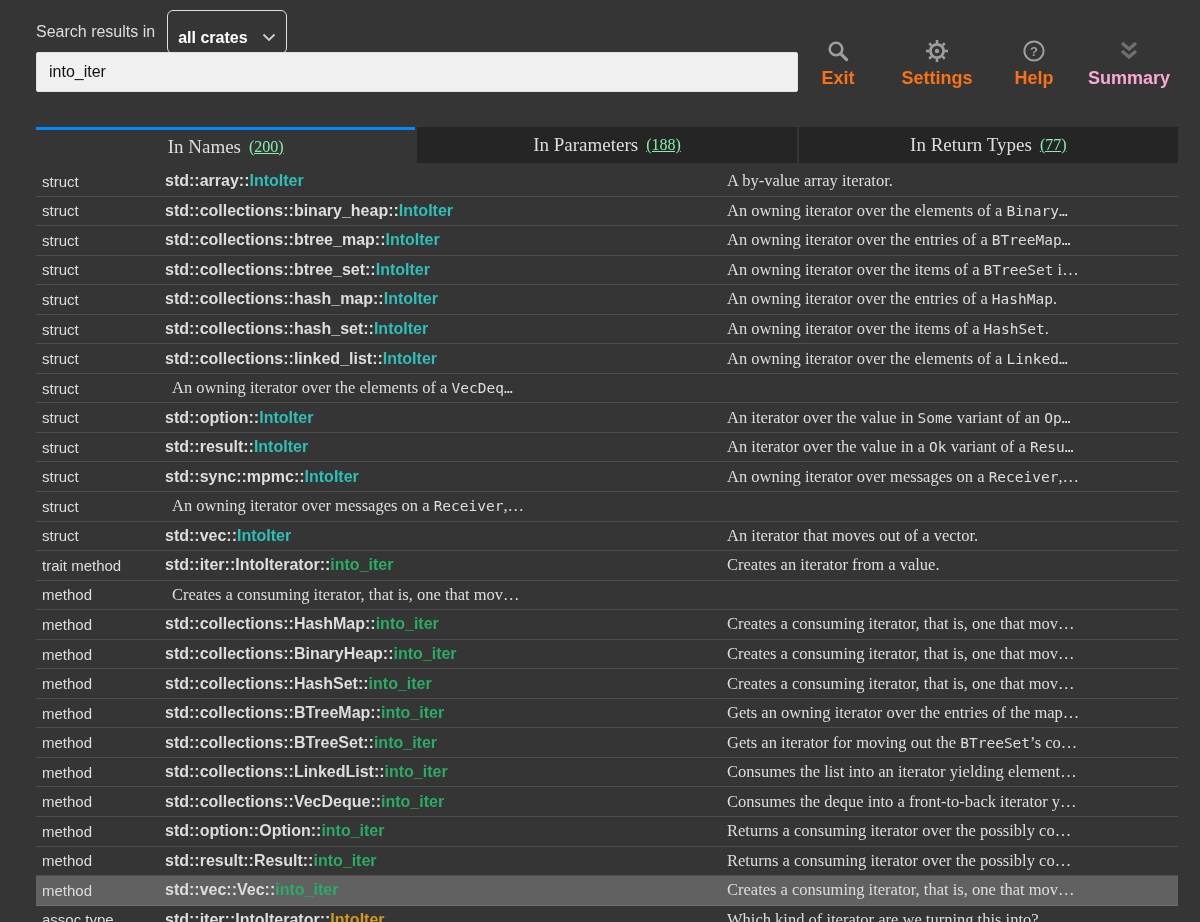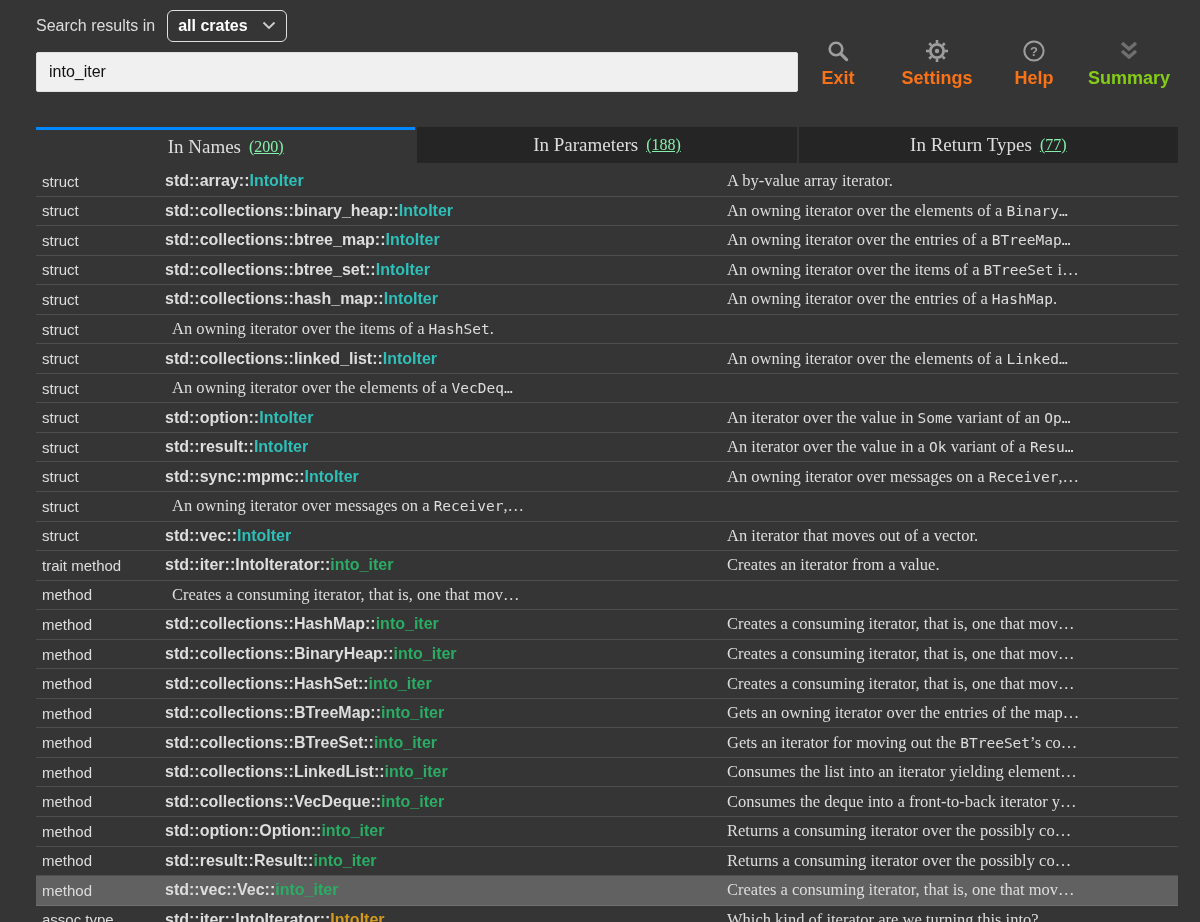--- a/index.html
+++ b/index.html
@@ -9,35 +9,35 @@
     font-family:"Liberation Sans",sans-serif;
     position:relative;
   }
   
   .search-in-row{position:absolute;left:36px;top:10px;display:flex;align-items:center;gap:12px;}
   .search-in-label{font-size:16px;color:#ddd;}
   .crate-select{
     display:flex;align-items:center;gap:14px;
     border:1px solid #e0e0e0;border-radius:6px;
     background:#353535;color:#fff;
-    padding:4px 10px 5px 10px;height:21px;cursor:pointer;
+    padding:16px 10px 5px 10px;height:21px;cursor:pointer;
   }
   .crate-select .sel-label{font-weight:bold;font-size:16px;}
   .search-input{
     position:absolute;left:36px;top:52px;width:736px;height:38px;
     background:#f0f0f0;border:1px solid #e0e0e0;border-radius:2px;
     color:#111;font-size:16px;font-family:"Liberation Sans",sans-serif;
     padding:0 12px;outline:none;box-sizing:content-box;
   }
   
   .toolbar{position:absolute;left:796px;top:38px;display:flex;}
   .tool-btn{display:flex;flex-direction:column;align-items:center;cursor:pointer;}
   .tool-btn .ticon{height:26px;display:flex;align-items:center;justify-content:center;}
   .tool-btn .tlabel{margin-top:4px;font-size:18px;font-weight:600;color:#f97316;}
-  .tool-btn.dimmed .tlabel{color:#84cc16;}
+  .tool-btn.dimmed .tlabel{color:#f9a8d4;}
   .w-exit{width:84px}.w-settings{width:114px}.w-help{width:80px}.w-summary{width:110px}
   
   .tabs{position:absolute;left:36px;top:127px;width:1142px;height:36px;display:flex;gap:2px;}
   .tab{
     flex:1;display:flex;align-items:center;justify-content:center;gap:8px;
     background:#252525;cursor:pointer;box-sizing:border-box;
     font-family:"Liberation Serif",serif;
   }
   .tab .tab-label{font-size:19px;color:#ddd;}
   .tab .tab-count{font-size:16px;color:#86efac;text-decoration:underline;}
@@ -165,20 +165,21 @@
     <span class="path"><span class="res-prefix">std::collections::btree_set::</span><span class="res-name struct">IntoIter</span></span>
     <span class="desc"><span class="plain">An owning iterator over the items of a </span><span class="code">BTreeSet</span><span class="plain"> i…</span></span>
   </div>
     <div class="row">
     <span class="kind">struct</span>
     <span class="path"><span class="res-prefix">std::collections::hash_map::</span><span class="res-name struct">IntoIter</span></span>
     <span class="desc"><span class="plain">An owning iterator over the entries of a </span><span class="code">HashMap</span><span class="plain">.</span></span>
   </div>
     <div class="row">
     <span class="kind">struct</span>
+    <span class="path"><span class="res-prefix">std::collections::hash_set::</span><span class="res-name struct">IntoIter</span></span>
     <span class="desc"><span class="plain">An owning iterator over the items of a </span><span class="code">HashSet</span><span class="plain">.</span></span>
   </div>
     <div class="row">
     <span class="kind">struct</span>
     <span class="path"><span class="res-prefix">std::collections::linked_list::</span><span class="res-name struct">IntoIter</span></span>
     <span class="desc"><span class="plain">An owning iterator over the elements of a </span><span class="code">Linked…</span></span>
   </div>
     <div class="row">
     <span class="kind">struct</span>
     <span class="desc"><span class="plain">An owning iterator over the elements of a </span><span class="code">VecDeq…</span></span>

